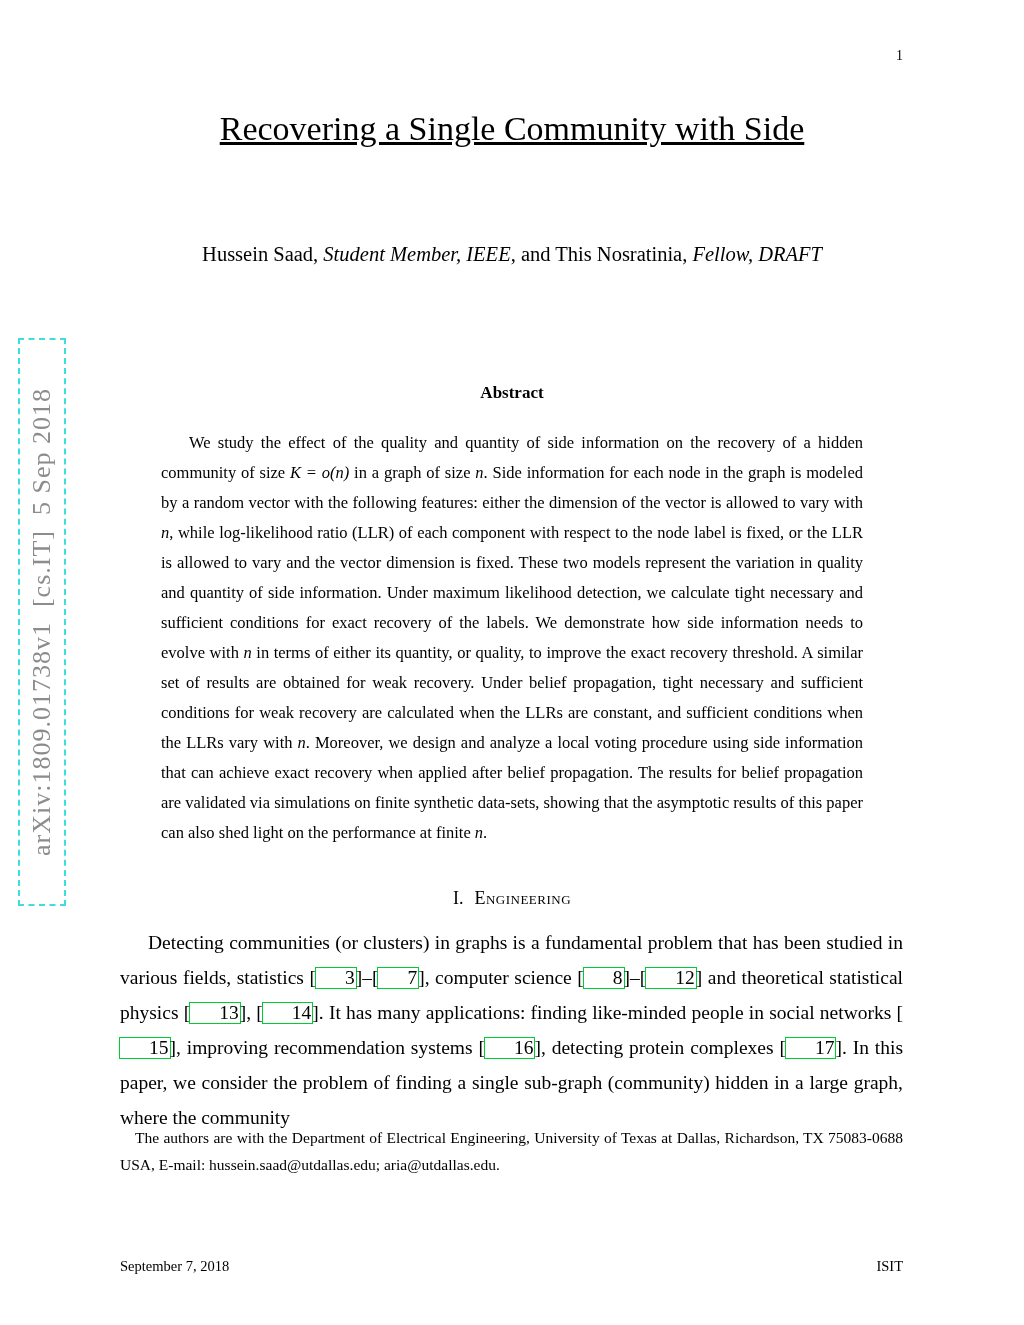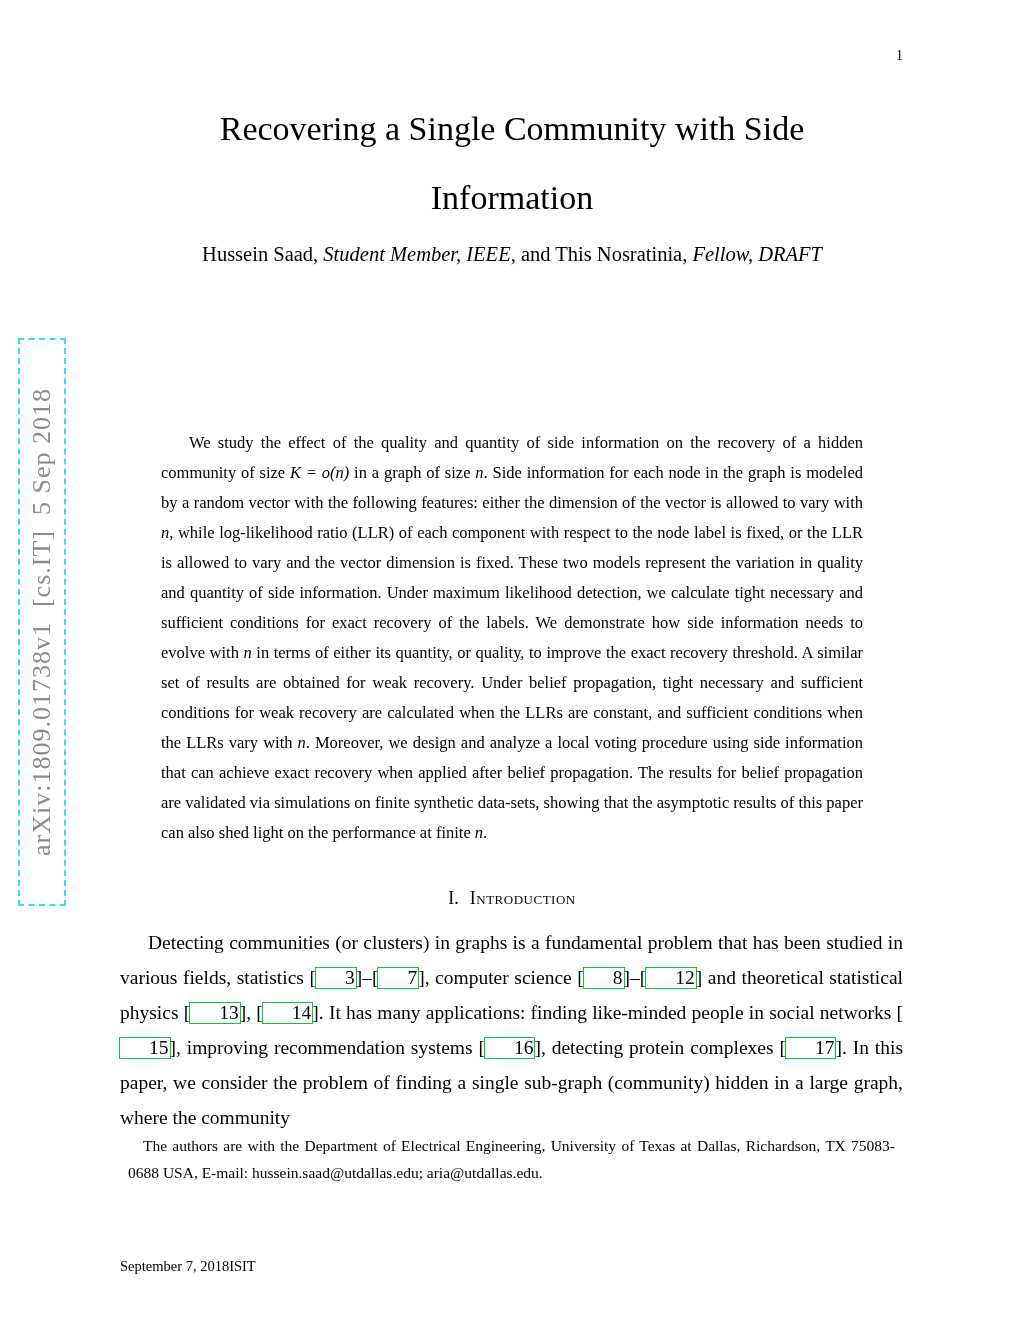--- a/index.html
+++ b/index.html
@@ -11,21 +11,21 @@
     color:#000;
     overflow:hidden;
   }
   .page-number{
     position:absolute;top:48px;right:121px;
     font-size:14px;
   }
   .title{
     position:absolute;top:94px;left:60px;right:60px;
     margin:0;text-align:center;
-    font-size:34px;font-weight:400;line-height:69px;
+    font-size:34px;font-weight:400;line-height:69px;text-decoration:underline;
   }
   .authors{
     position:absolute;top:243px;left:60px;right:60px;
     text-align:center;font-size:20.5px;
   }
   .seg-italic,.seg-math{font-style:italic;}
   .abstract-heading{
     position:absolute;top:383px;left:0;right:0;
     text-align:center;font-size:17px;font-weight:700;
   }
@@ -43,24 +43,24 @@
   .intro-body{
     position:absolute;top:925px;left:120px;width:783px;
     font-size:19.5px;line-height:35px;
     text-align:justify;text-indent:28px;
   }
   .footnote{
     position:absolute;top:1124px;left:120px;width:783px;
     font-size:15.5px;line-height:27px;
     text-align:justify;
   }
-  .footnote p{margin:8px;text-indent:15px;}
+  .footnote p{margin:0;text-indent:15px;}
   .footer{
     position:absolute;top:1258px;left:120px;right:121px;
-    display:flex;justify-content:flex-start;
+    display:flex;justify-content:space-between;
     font-size:14.5px;
   }
   .cite{
     display:inline-block;
     border:1.5px solid var(--cite-color,#00cc33);
     line-height:1;
     padding:0 1px;
     margin:0 -1px;
     cursor:pointer;
   }
@@ -82,28 +82,29 @@
 <body>
 
 <div class="page">
 
   <div class="page-number">1</div>
 
   <div class="stamp-box">
     <span class="stamp-text">arXiv:1809.01738v1  [cs.IT]  5 Sep 2018</span>
   </div>
 
-  <h1 class="title"><span>Recovering a Single Community with Side</span><br><span>Information</span></h1>
+  <h1 class="title"><span>Recovering a Single Community with Side</span><br></h1>
 
   <div class="authors"><span class="seg-normal">Hussein Saad, </span><span class="seg-italic">Student Member, IEEE</span><span class="seg-normal">, and This Nosratinia, </span><span class="seg-italic">Fellow, DRAFT</span></div>
 
+  <div class="abstract-heading">Abstract</div>
 
   <div class="abstract-body"><span class="seg-normal">We study the effect of the quality and quantity of side information on the recovery of a hidden community of size </span><span class="seg-math">K = o(n)</span><span class="seg-normal"> in a graph of size </span><span class="seg-math">n</span><span class="seg-normal">. Side information for each node in the graph is modeled by a random vector with the following features: either the dimension of the vector is allowed to vary with </span><span class="seg-math">n</span><span class="seg-normal">, while log-likelihood ratio (LLR) of each component with respect to the node label is fixed, or the LLR is allowed to vary and the vector dimension is fixed. These two models represent the variation in quality and quantity of side information. Under maximum likelihood detection, we calculate tight necessary and sufficient conditions for exact recovery of the labels. We demonstrate how side information needs to evolve with </span><span class="seg-math">n</span><span class="seg-normal"> in terms of either its quantity, or quality, to improve the exact recovery threshold. A similar set of results are obtained for weak recovery. Under belief propagation, tight necessary and sufficient conditions for weak recovery are calculated when the LLRs are constant, and sufficient conditions when the LLRs vary with </span><span class="seg-math">n</span><span class="seg-normal">. Moreover, we design and analyze a local voting procedure using side information that can achieve exact recovery when applied after belief propagation. The results for belief propagation are validated via simulations on finite synthetic data-sets, showing that the asymptotic results of this paper can also shed light on the performance at finite </span><span class="seg-math">n</span><span class="seg-normal">.</span></div>
 
-  <div class="section-heading"><span class="numeral">I.</span><span class="smallcaps">Introduction</span></div>
+  <div class="section-heading"><span class="numeral">I.</span><span class="smallcaps">Engineering</span></div>
 
   <div class="intro-body"><span class="seg-normal">Detecting communities (or clusters) in graphs is a fundamental problem that has been studied in various fields, statistics </span>[<span class="cite">3</span>]<span class="seg-normal">–</span>[<span class="cite">7</span>]<span class="seg-normal">, computer science </span>[<span class="cite">8</span>]<span class="seg-normal">–</span>[<span class="cite">12</span>]<span class="seg-normal"> and theoretical statistical physics </span>[<span class="cite">13</span>]<span class="seg-normal">, </span>[<span class="cite">14</span>]<span class="seg-normal">. It has many applications: finding like-minded people in social networks </span>[<span class="cite">15</span>]<span class="seg-normal">, improving recommendation systems </span>[<span class="cite">16</span>]<span class="seg-normal">, detecting protein complexes </span>[<span class="cite">17</span>]<span class="seg-normal">. In this paper, we consider the problem of finding a single sub-graph (community) hidden in a large graph, where the community</span></div>
 
   <div class="footnote">
     <p><span class="seg-normal">The authors are with the Department of Electrical Engineering, University of Texas at Dallas, Richardson, TX 75083-0688 USA, E-mail: hussein.saad@utdallas.edu; aria@utdallas.edu.</span></p>
   </div>
 
   <div class="footer">
     <span>September 7, 2018</span>
     <span>ISIT</span>

